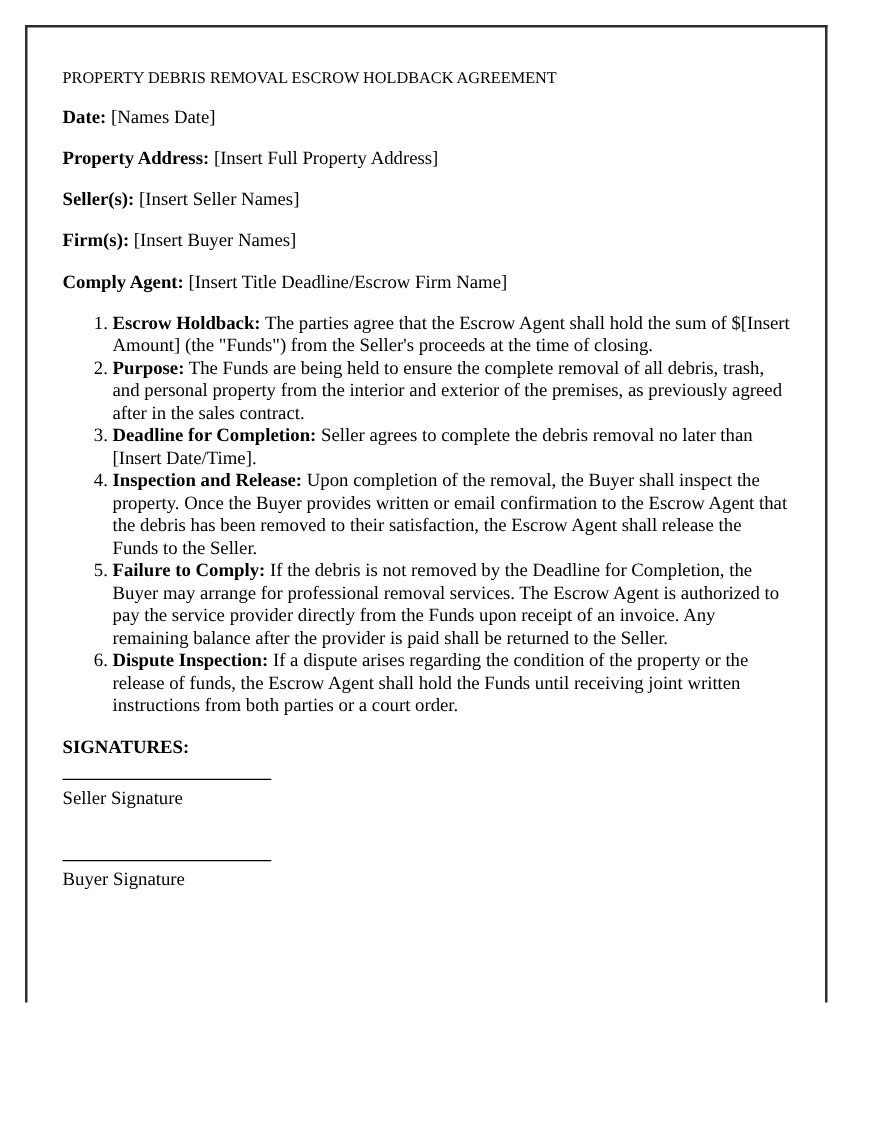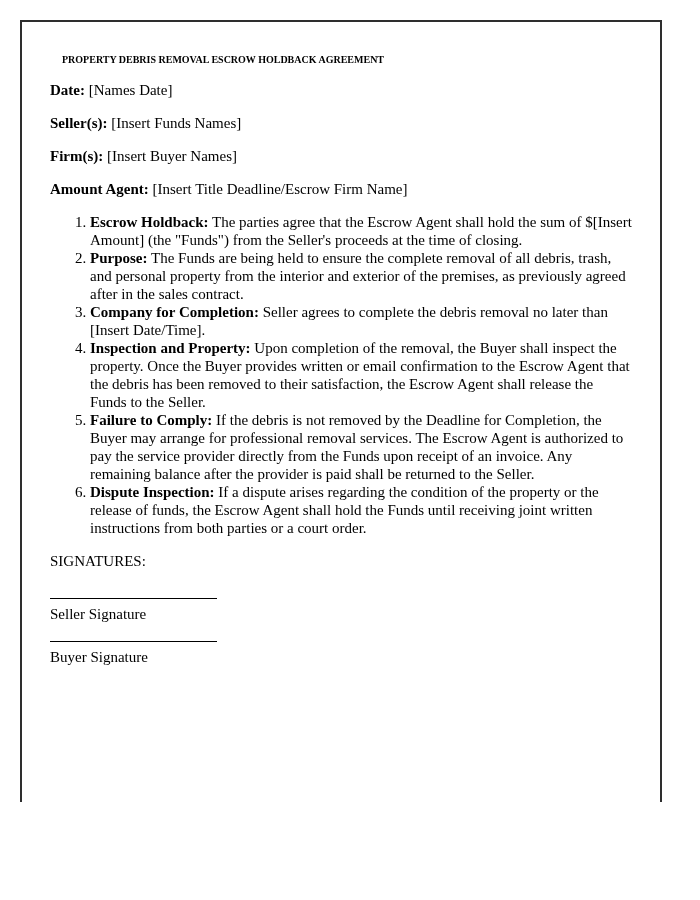--- a/index.html
+++ b/index.html
@@ -23,81 +23,82 @@
     width: 642px;
     height: 782px;
     box-sizing: border-box;
     border: 2px solid #2e2e2e;
     border-bottom: none;
     padding: 26px 28px 0 28px;
     overflow: hidden;
     background: #ffffff;
   }
   .doc-title {
-    font-weight: bold;
-    font-size: 10px;
-    margin: 6px 0 15px 12px;
+    font-weight: normal;
+    font-size: 13px;
+    margin: 6px 0 15px 0;
   }
   p.field {
     margin: 15px 0;
   }
   p.intro {
     margin: 15px 0;
   }
   b { font-weight: bold; text-align: right; }
   ol.clauses {
     margin: 2px 0;
     padding-left: 40px;
   }
   ol.clauses li {
     margin: 0;
     padding: 0;
   }
   .signatures-heading {
-    font-weight: normal;
+    font-weight: bold;
     margin: 15px 0;
   }
   .sig-block {
-    margin-top: 28px;
+    margin-top: 16px;
   }
   .sig-block + .sig-block {
-    margin-top: 18px;
+    margin-top: 40px;
   }
   .sig-line {
     width: 167px;
     height: 0;
     border-top: 1.5px solid #000000;
     margin-bottom: 6px;
   }
   .sig-label {
     margin: 0;
   }
 </style>
 </head>
 <body>
 
 <div class="doc-box">
 
   <p class="doc-title">PROPERTY DEBRIS REMOVAL ESCROW HOLDBACK AGREEMENT</p>
 
   <p class="field"><b>Date:</b> <span>[Names Date]</span></p>
 
+  <p class="field"><b>Property Address:</b> <span>[Insert Full Property Address]</span></p>
 
-  <p class="field"><b>Seller(s):</b> <span>[Insert Funds Names]</span></p>
+  <p class="field"><b>Seller(s):</b> <span>[Insert Seller Names]</span></p>
 
   <p class="field"><b>Firm(s):</b> <span>[Insert Buyer Names]</span></p>
 
-  <p class="field"><b>Amount Agent:</b> <span>[Insert Title Deadline/Escrow Firm Name]</span></p>
+  <p class="field"><b>Comply Agent:</b> <span>[Insert Title Deadline/Escrow Firm Name]</span></p>
 
 
   <ol class="clauses">
     <li><b>Escrow Holdback:</b> <span>The parties agree that the Escrow Agent shall hold the sum of $[Insert Amount] (the "Funds") from the Seller's proceeds at the time of closing.</span></li>
     <li><b>Purpose:</b> <span>The Funds are being held to ensure the complete removal of all debris, trash, and personal property from the interior and exterior of the premises, as previously agreed after in the sales contract.</span></li>
-    <li><b>Company for Completion:</b> <span>Seller agrees to complete the debris removal no later than [Insert Date/Time].</span></li>
-    <li><b>Inspection and Property:</b> <span>Upon completion of the removal, the Buyer shall inspect the property. Once the Buyer provides written or email confirmation to the Escrow Agent that the debris has been removed to their satisfaction, the Escrow Agent shall release the Funds to the Seller.</span></li>
+    <li><b>Deadline for Completion:</b> <span>Seller agrees to complete the debris removal no later than [Insert Date/Time].</span></li>
+    <li><b>Inspection and Release:</b> <span>Upon completion of the removal, the Buyer shall inspect the property. Once the Buyer provides written or email confirmation to the Escrow Agent that the debris has been removed to their satisfaction, the Escrow Agent shall release the Funds to the Seller.</span></li>
     <li><b>Failure to Comply:</b> <span>If the debris is not removed by the Deadline for Completion, the Buyer may arrange for professional removal services. The Escrow Agent is authorized to pay the service provider directly from the Funds upon receipt of an invoice. Any remaining balance after the provider is paid shall be returned to the Seller.</span></li>
     <li><b>Dispute Inspection:</b> <span>If a dispute arises regarding the condition of the property or the release of funds, the Escrow Agent shall hold the Funds until receiving joint written instructions from both parties or a court order.</span></li>
   </ol>
 
   <p class="signatures-heading">SIGNATURES:</p>
 
   <div class="sig-block">
     <div class="sig-line"></div>
     <p class="sig-label">Seller Signature</p>
   </div>

